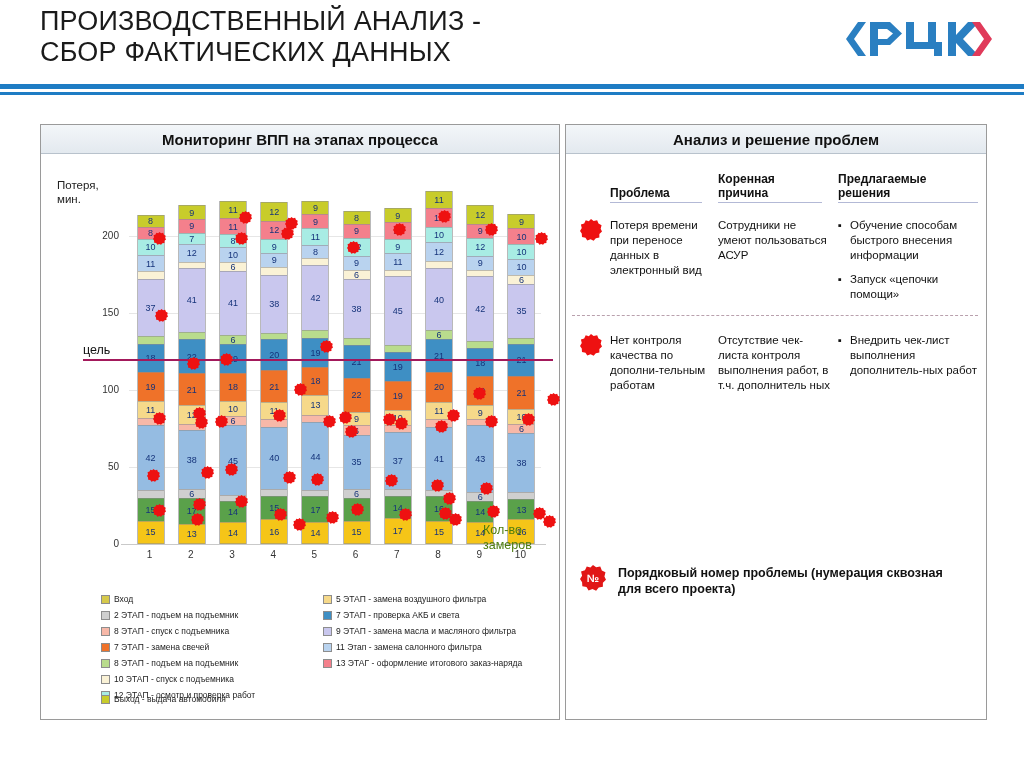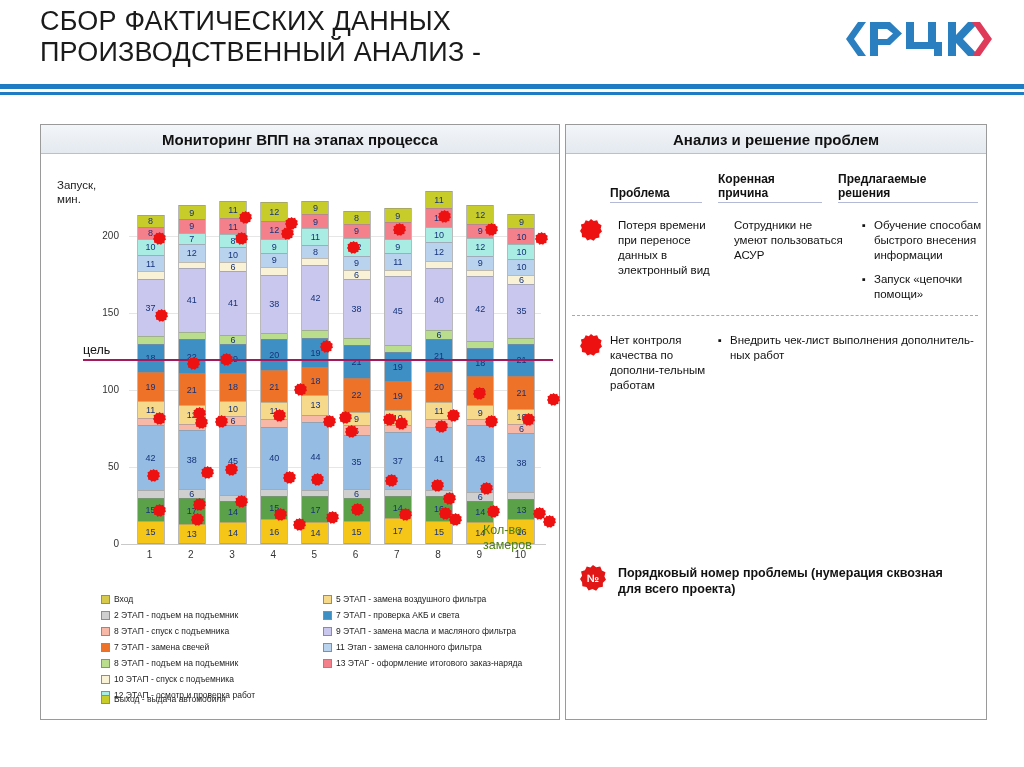--- a/index.html
+++ b/index.html
@@ -82,22 +82,22 @@
   #fn-badge{width:26px;height:26px;background:#e11616;flex:0 0 26px;margin-right:12px;
     clip-path:polygon(50% 0%,62% 9%,78% 6%,84% 21%,98% 28%,94% 44%,100% 57%,88% 68%,88% 84%,72% 87%,62% 99%,48% 92%,33% 98%,25% 85%,9% 82%,8% 66%,0% 54%,8% 41%,4% 25%,19% 20%,26% 6%,40% 10%);
     display:flex;align-items:center;justify-content:center;color:#fff;font-size:11px;font-weight:bold;}
   #fn-text{font-size:12.5px;font-weight:bold;color:#111;line-height:16px;width:350px;}
 </style>
 </head>
 <body>
 
 <div id="header">
   <div id="slide-title">
+    <div>ПРОИЗВОДСТВЕННЫЙ АНАЛИЗ -</div>
     <div>СБОР ФАКТИЧЕСКИХ ДАННЫХ</div>
-    <div>ПРОИЗВОДСТВЕННЫЙ АНАЛИЗ -</div>
   </div>
   <div id="logo">
     <svg viewBox="0 0 150 42" width="150" height="42">
       <path d="M14 4 L2 21 L14 38 L22 38 L10 21 L22 4 Z" fill="#2a7fc1"></path>
       <path d="M26 4 L26 38 L34 38 L34 27 L46 27 L58 15.5 L46 4 Z M34 11 L43 11 L49 15.5 L43 21 L34 21 Z" fill="#2a7fc1"></path>
       <path d="M62 4 L62 31 L90 31 L90 38 L98 38 L98 24 L92 24 L92 4 L84 4 L84 24 L70 24 L70 4 Z" fill="#2a7fc1"></path>
       <path d="M104 4 L104 38 L112 38 L112 25 L124 38 L135 38 L119 21 L135 4 L124 4 L112 17 L112 4 Z" fill="#2a7fc1"></path>
       <path d="M136 4 L128 4 L140 21 L128 38 L136 38 L148 21 Z" fill="#e03a5a"></path>
     </svg>
   </div>
@@ -105,21 +105,21 @@
   <div id="rule-thin"></div>
 </div>
 
 <div id="left-panel" class="panel">
   <div class="panel-head">
     <span class="panel-head-title">Мониторинг ВПП на этапах процесса</span>
   </div>
 
   <div id="chart-area">
     <div id="axis-title">
-      <div>Запуск,</div>
+      <div>Потеря,</div>
       <div>мин.</div>
     </div>
     <div id="plot">
         <div class="gridline" style="left: 0px; top: 362px; width: 412px;"></div>
         <div class="gridline" style="left: 0px; top: 284.979px; width: 412px;"></div>
         <div class="gridline" style="left: 0px; top: 207.957px; width: 412px;"></div>
         <div class="gridline" style="left: 0px; top: 130.936px; width: 412px;"></div>
         <div class="gridline" style="left: 0px; top: 53.9149px; width: 412px;"></div>
         <div class="bar" style="left: 7.6px;">
           <div class="seg" style="height: 12.3234px; background: rgb(200, 204, 43);">8</div>
@@ -449,21 +449,21 @@
         <div class="th-underline" style="bottom:-3px;width:104px"></div>
       </div>
       <div class="c-sol th-wrap">
         <div class="th">Предлагаемые</div>
         <div class="th">решения</div>
         <div class="th-underline" style="bottom:-3px;width:140px"></div>
       </div>
     </div>
 
     <div id="rows-host">
-        <div class="row" style="padding-top: 18px; gap: 8px;">
+        <div class="row" style="padding-top: 18px;">
           <div class="c-marker">
             <div class="dot" style="position: relative; width: 22px; height: 22px; margin-left: 14px; margin-top: 1px;"></div>
           </div>
           <div class="c-prob">
             <div class="cell-txt">Потеря времени при переносе данных в электронный вид</div>
           </div>
           <div class="c-cause">
             <div class="cell-txt">Сотрудники не умеют пользоваться АСУР</div>
           </div>
           <div class="c-sol">
@@ -478,20 +478,23 @@
           </div>
         </div>
         <div class="row" style="padding-top: 22px;">
           <div class="rowsep" style="top: 4px;"></div>
           <div class="c-marker">
             <div class="dot" style="position: relative; width: 22px; height: 22px; margin-left: 14px; margin-top: 1px;"></div>
           </div>
           <div class="c-prob">
             <div class="cell-txt">Нет контроля качества по дополни-тельным работам</div>
           </div>
+          <div class="c-cause">
+            <div class="cell-txt">Отсутствие чек-листа контроля выполнения работ, в т.ч. дополнитель ных</div>
+          </div>
           <div class="c-sol">
             <div class="bullet-row">
               <div class="bullet">▪</div>
               <div class="cell-txt" style="flex: 1 1 0%;">Внедрить чек-лист выполнения дополнитель-ных работ</div>
             </div>
           </div>
         </div>
       </div>
   </div>
 

